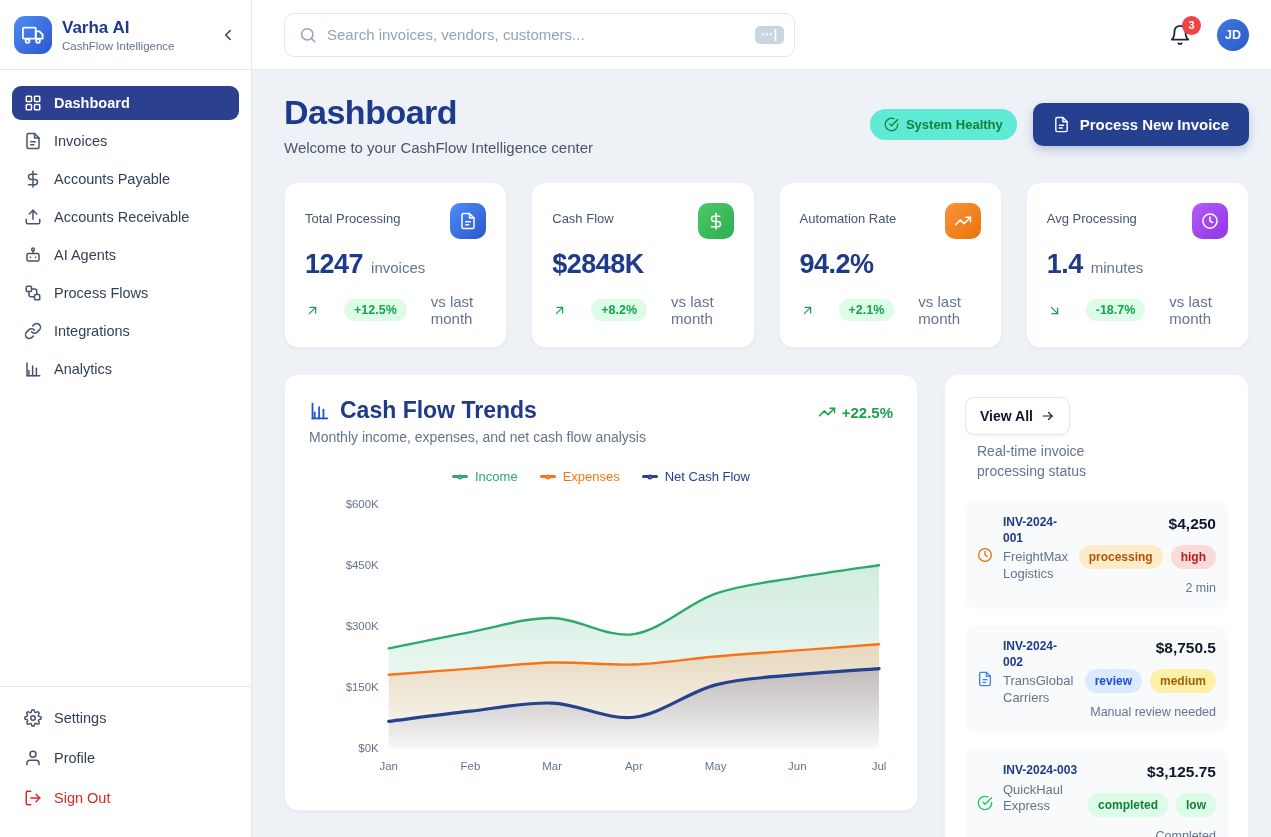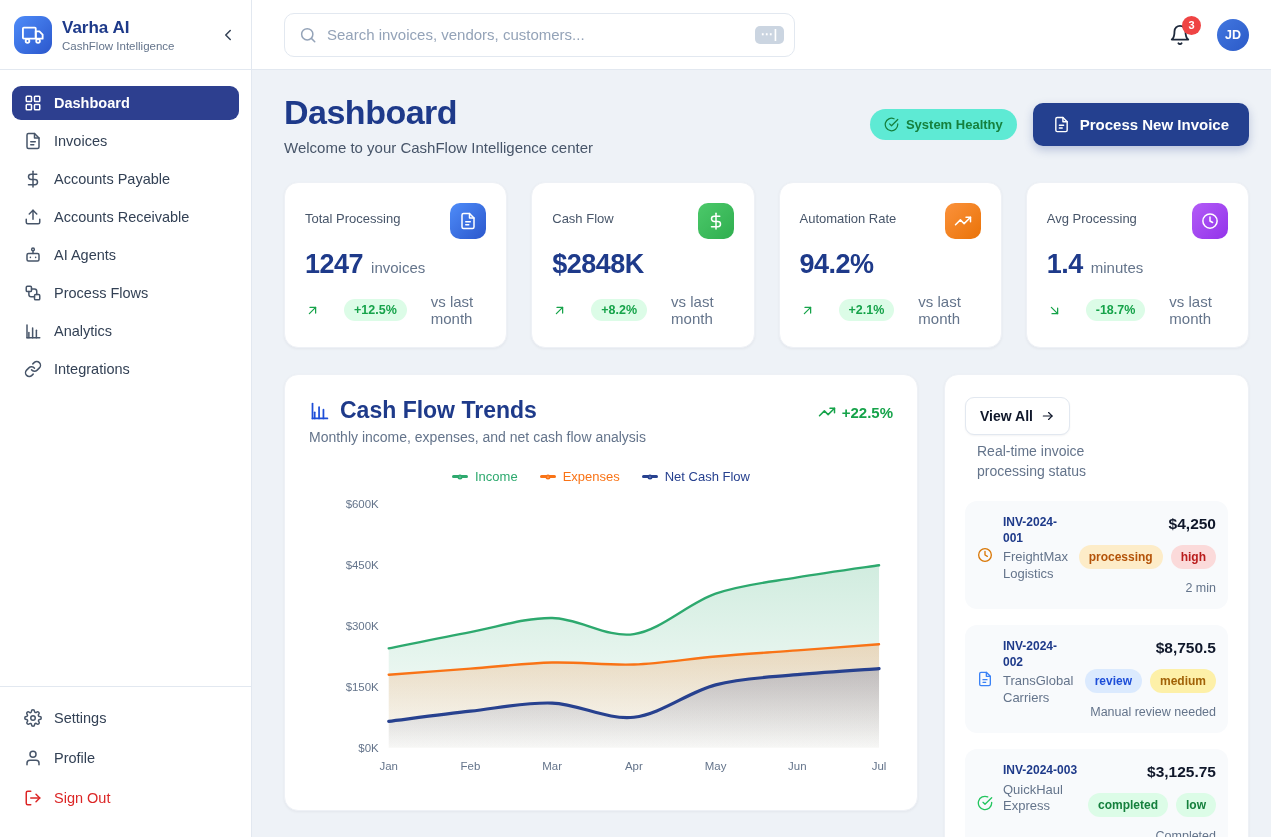--- a/index.html
+++ b/index.html
@@ -207,37 +207,37 @@
             <rect x="14" y="14" width="7" height="7" rx="1.5"></rect>
             <path d="M10 6.5h4a3 3 0 0 1 3 3V14"></path>
             <path d="M6.5 10v4a3 3 0 0 0 3 3H14"></path>
           </svg>
         </span>
         <span>Process Flows</span>
   </div>
   <div class="nav-item">
     <span class="ic ">
           <svg viewBox="0 0 24 24">
+            <path d="M10 13a5 5 0 0 0 7.54.54l3-3a5 5 0 0 0-7.07-7.07l-1.72 1.71"></path>
+            <path d="M14 11a5 5 0 0 0-7.54-.54l-3 3a5 5 0 0 0 7.07 7.07l1.71-1.71"></path>
+          </svg>
+        </span>
+        <span>Integrations</span>
+  </div>
+  <div class="nav-item">
+    <span class="ic ">
+          <svg viewBox="0 0 24 24">
             <path d="M4 21h17"></path>
             <path d="M6.5 21v-7"></path>
             <path d="M11.5 21V8"></path>
             <path d="M16.5 21v-10"></path>
             <path d="M4 21V4"></path>
           </svg>
         </span>
         <span>Analytics</span>
-  </div>
-  <div class="nav-item">
-    <span class="ic ">
-          <svg viewBox="0 0 24 24">
-            <path d="M10 13a5 5 0 0 0 7.54.54l3-3a5 5 0 0 0-7.07-7.07l-1.72 1.71"></path>
-            <path d="M14 11a5 5 0 0 0-7.54-.54l-3 3a5 5 0 0 0 7.07 7.07l1.71-1.71"></path>
-          </svg>
-        </span>
-        <span>Integrations</span>
   </div>
     </nav>
   <div class="sidebar-footer">
   <div class="nav-item">
     <span class="ic ">
           <svg viewBox="0 0 24 24">
             <circle cx="12" cy="12" r="3"></circle>
             <path d="M19.4 15a1.65 1.65 0 0 0 .33 1.82l.06.06a2 2 0 1 1-2.83 2.83l-.06-.06a1.65 1.65 0 0 0-1.82-.33 1.65 1.65 0 0 0-1 1.51V21a2 2 0 1 1-4 0v-.09a1.65 1.65 0 0 0-1-1.51 1.65 1.65 0 0 0-1.82.33l-.06.06a2 2 0 1 1-2.83-2.83l.06-.06a1.65 1.65 0 0 0 .33-1.82 1.65 1.65 0 0 0-1.51-1H3a2 2 0 1 1 0-4h.09a1.65 1.65 0 0 0 1.51-1 1.65 1.65 0 0 0-.33-1.82l-.06-.06a2 2 0 1 1 2.83-2.83l.06.06a1.65 1.65 0 0 0 1.82.33h0a1.65 1.65 0 0 0 1-1.51V3a2 2 0 1 1 4 0v.09a1.65 1.65 0 0 0 1 1.51h0a1.65 1.65 0 0 0 1.82-.33l.06-.06a2 2 0 1 1 2.83 2.83l-.06.06a1.65 1.65 0 0 0-.33 1.82v0a1.65 1.65 0 0 0 1.51 1H21a2 2 0 1 1 0 4h-.09a1.65 1.65 0 0 0-1.51 1z"></path>
           </svg>
         </span>

